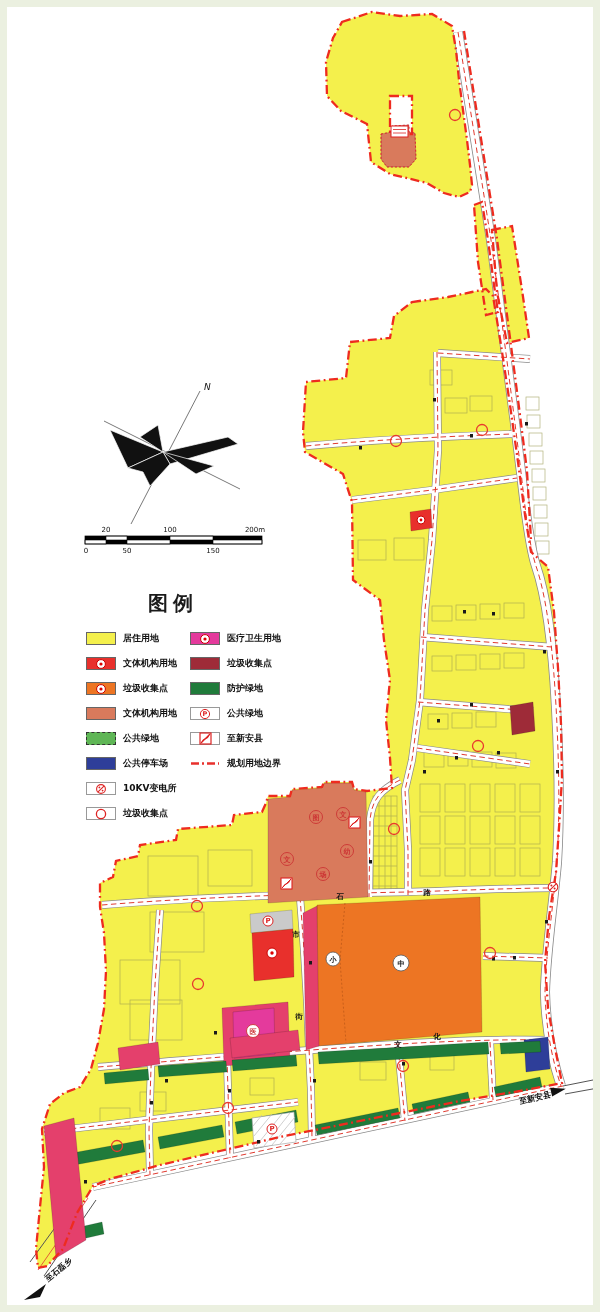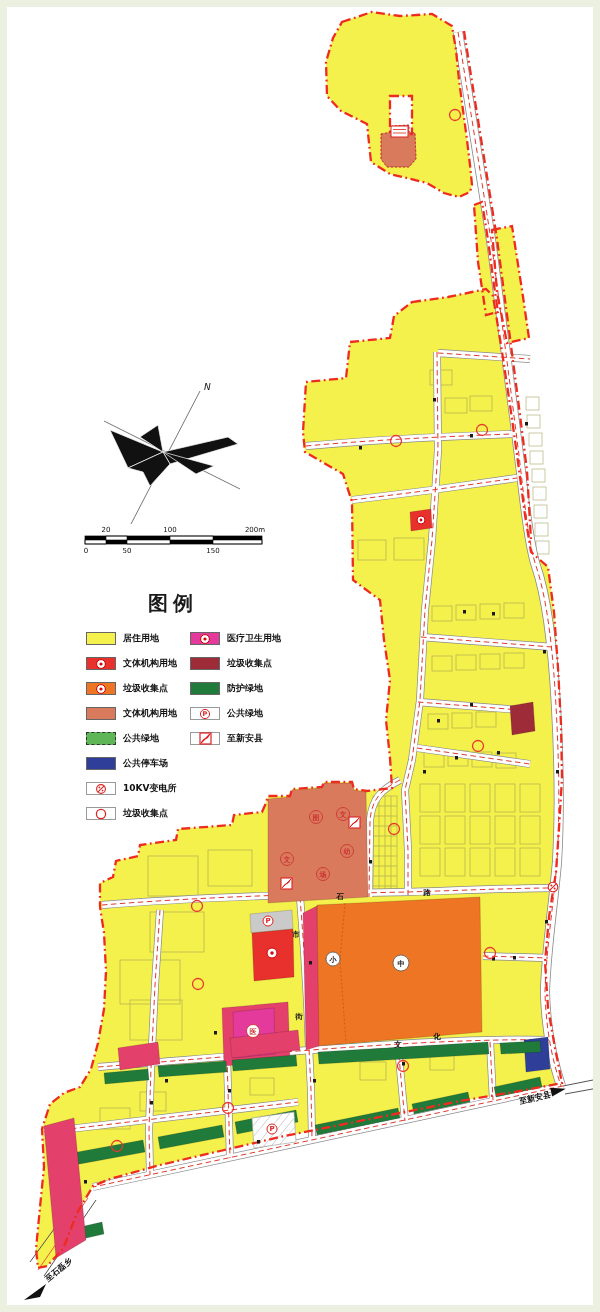--- a/index.html
+++ b/index.html
@@ -522,19 +522,27 @@
       <div class="lrow">
         <span class="sw lightb">
           <svg width="13" height="13" viewBox="0 0 13 13">
                 <rect x="1" y="1" width="11" height="11" fill="#fff" stroke="#d22" stroke-width="1.2"></rect>
                 <path d="M3,10 C5,4.5 8,9 10,3" stroke="#d22" stroke-width="1.1" fill="none"></path>
                 <line x1="2" y1="11" x2="11" y2="2" stroke="#d22" stroke-width="1.1"></line>
               </svg>
         </span>
         <span class="ltxt">至新安县</span>
       </div>
+      <div class="lrow">
+        <span class="sw noborder">
+          <svg width="30" height="13" viewBox="0 0 30 13">
+                <line x1="1" y1="6.5" x2="29" y2="6.5" stroke="#e8302c" stroke-width="2.6" stroke-dasharray="8 3 2 3"></line>
+              </svg>
+        </span>
+        <span class="ltxt">规划用地边界</span>
+      </div>
     </div>
   </div>
 </div>
 
 <div class="frame"></div>
 
 </div>
 
 </body></html>

